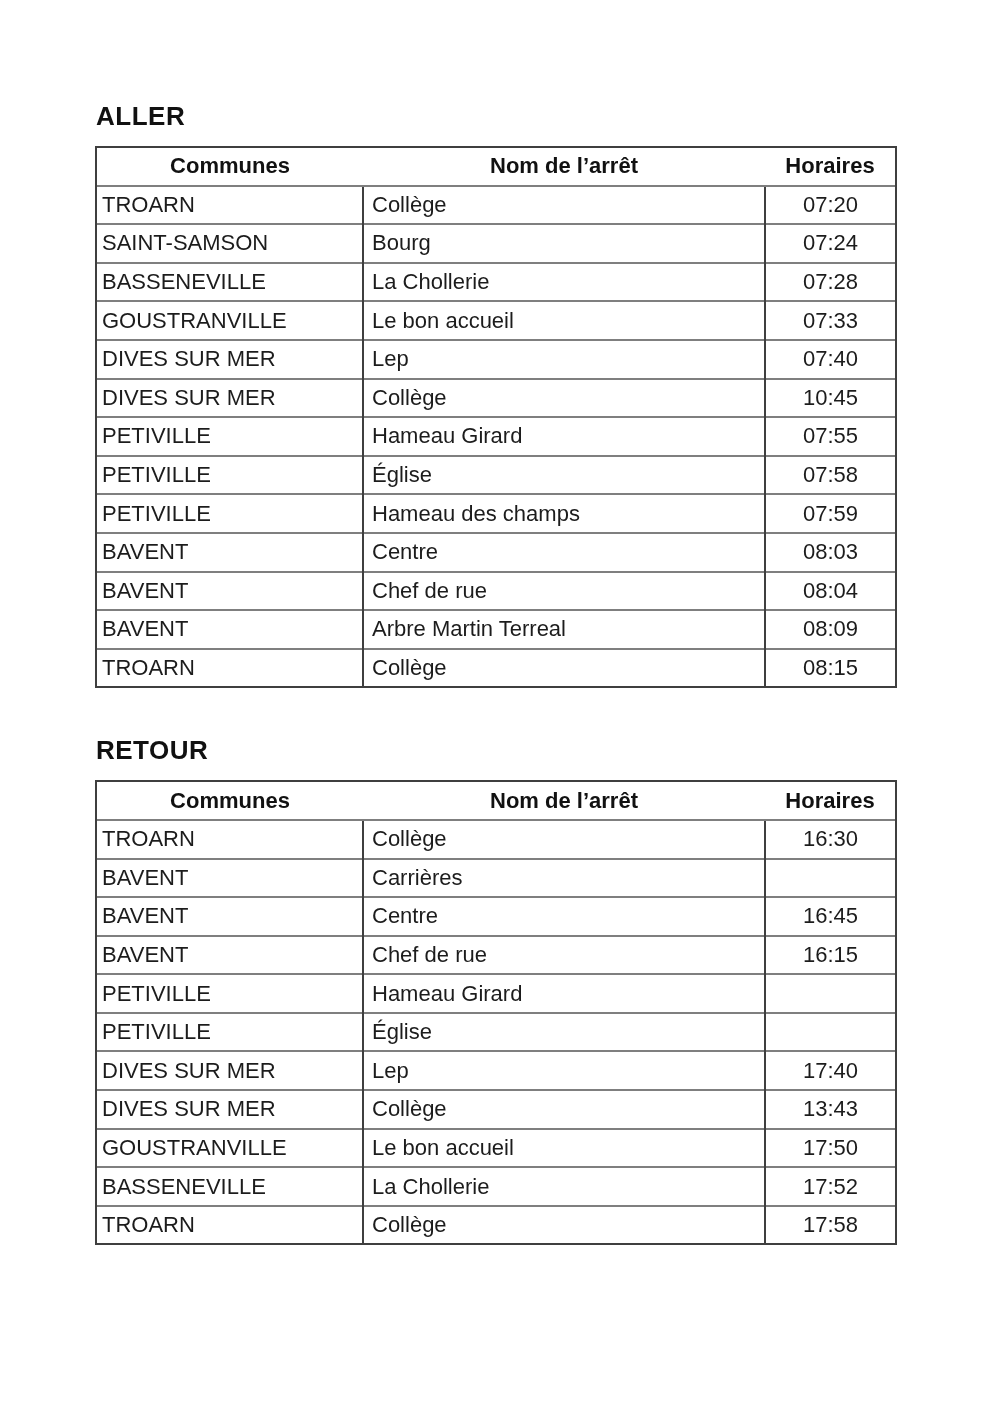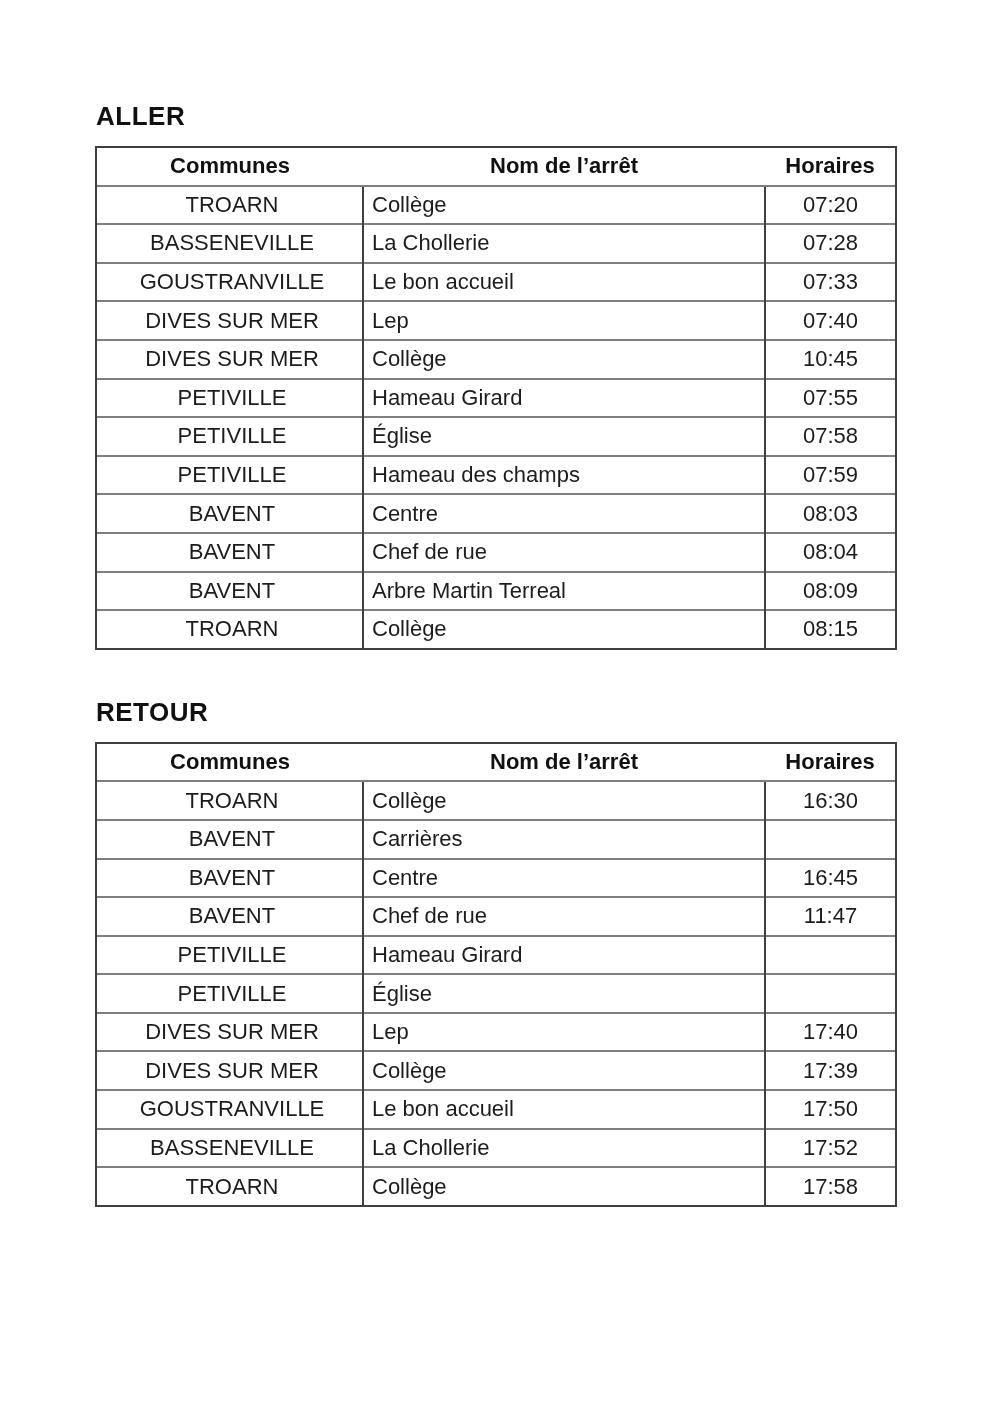--- a/index.html
+++ b/index.html
@@ -56,21 +56,21 @@
     font-weight: bold;
     text-align: center;
     border-bottom: 2px solid #7f7f7f;
     color: #111111;
     margin-left: 32px;
   }
   table.schedule tbody td {
     border-top: 2px solid #7f7f7f;
     font-weight: normal;
   }
-  table.schedule .col-commune { text-align: center; padding-left: 5px; }
+  table.schedule .col-commune { text-align: left; padding-left: 5px; }
   table.schedule .col-stop    { text-align: left; padding-left: 8px; border-left: 2px solid #3f3f3f; }
   table.schedule .col-time    { text-align: center; border-left: 2px solid #3f3f3f; }
 </style>
 </head>
 <body>
 
 <div class="page">
 
   <section class="section-aller">
     <h2 class="section-heading">ALLER</h2>
@@ -88,20 +88,25 @@
             <th class="col-time-h">Horaires</th>
           </tr>
         </thead>
         <tbody>
             <tr>
               <td class="col-commune">TROARN</td>
               <td class="col-stop">Collège</td>
               <td class="col-time">07:20</td>
             </tr>
             <tr>
+              <td class="col-commune">SAINT-SAMSON</td>
+              <td class="col-stop">Bourg</td>
+              <td class="col-time">07:24</td>
+            </tr>
+            <tr>
               <td class="col-commune">BASSENEVILLE</td>
               <td class="col-stop">La Chollerie</td>
               <td class="col-time">07:28</td>
             </tr>
             <tr>
               <td class="col-commune">GOUSTRANVILLE</td>
               <td class="col-stop">Le bon accueil</td>
               <td class="col-time">07:33</td>
             </tr>
             <tr>
@@ -182,41 +187,41 @@
               <td class="col-time"></td>
             </tr>
             <tr>
               <td class="col-commune">BAVENT</td>
               <td class="col-stop">Centre</td>
               <td class="col-time">16:45</td>
             </tr>
             <tr>
               <td class="col-commune">BAVENT</td>
               <td class="col-stop">Chef de rue</td>
-              <td class="col-time">11:47</td>
+              <td class="col-time">16:15</td>
             </tr>
             <tr>
               <td class="col-commune">PETIVILLE</td>
               <td class="col-stop">Hameau Girard</td>
               <td class="col-time"></td>
             </tr>
             <tr>
               <td class="col-commune">PETIVILLE</td>
               <td class="col-stop">Église</td>
               <td class="col-time"></td>
             </tr>
             <tr>
               <td class="col-commune">DIVES SUR MER</td>
               <td class="col-stop">Lep</td>
               <td class="col-time">17:40</td>
             </tr>
             <tr>
               <td class="col-commune">DIVES SUR MER</td>
               <td class="col-stop">Collège</td>
-              <td class="col-time">17:39</td>
+              <td class="col-time">13:43</td>
             </tr>
             <tr>
               <td class="col-commune">GOUSTRANVILLE</td>
               <td class="col-stop">Le bon accueil</td>
               <td class="col-time">17:50</td>
             </tr>
             <tr>
               <td class="col-commune">BASSENEVILLE</td>
               <td class="col-stop">La Chollerie</td>
               <td class="col-time">17:52</td>

